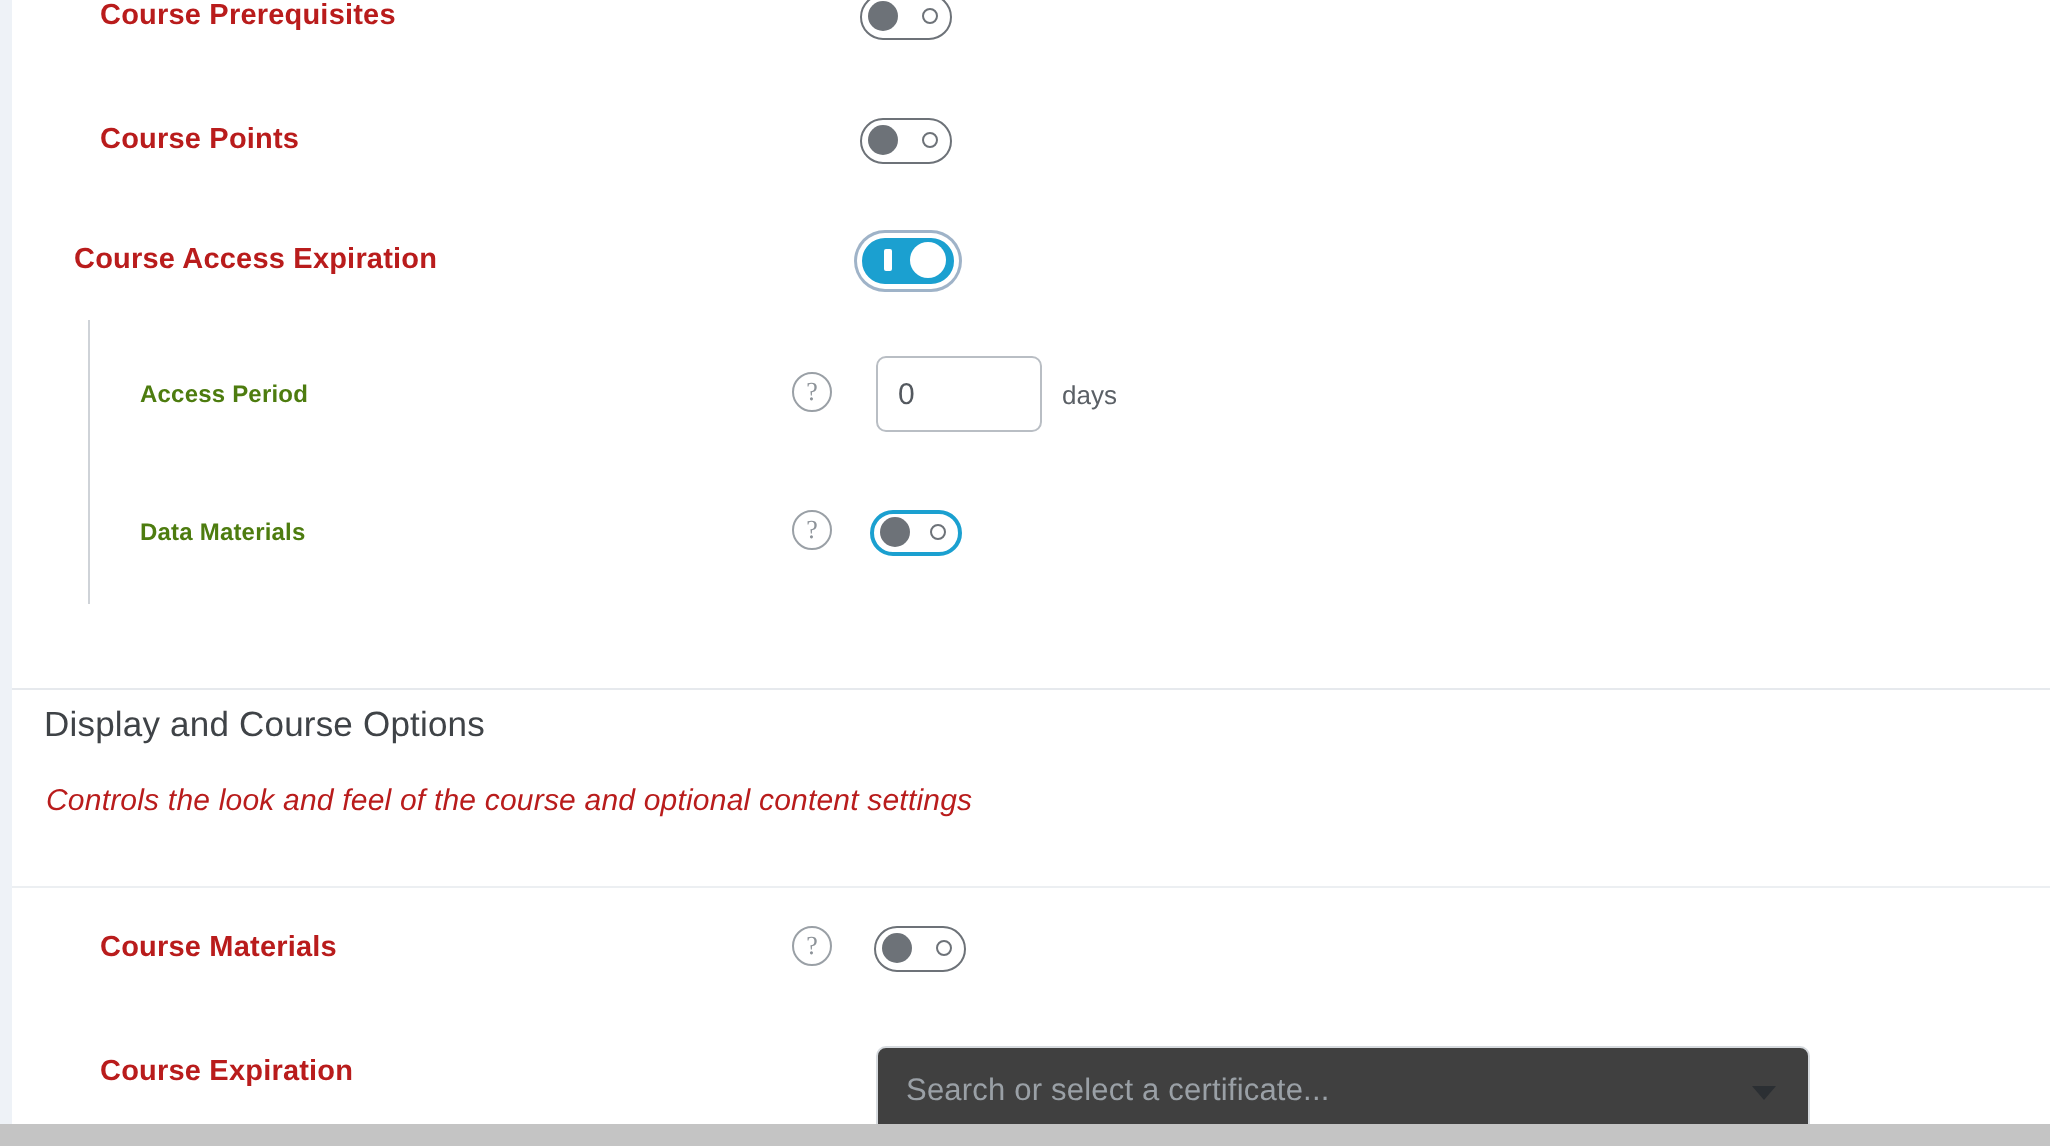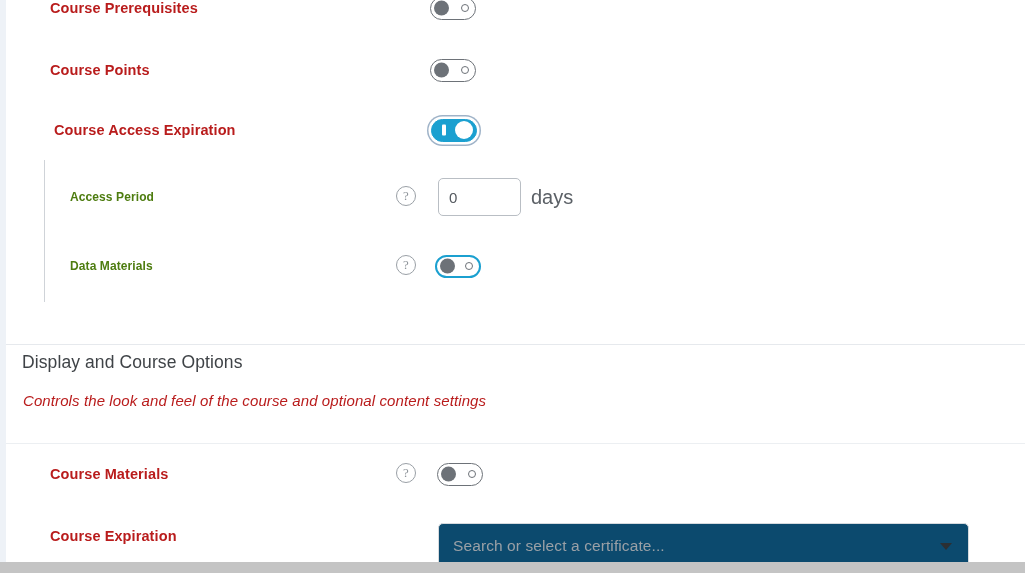--- a/index.html
+++ b/index.html
@@ -148,21 +148,21 @@
     border: 1px solid #b9bec4;
     border-radius: 5px;
     background: #ffffff;
     font-family: "Liberation Sans", sans-serif;
     font-size: 15px;
     color: #54595f;
     padding: 0 10px;
     outline: none;
   }
   .unit-label {
-    font-size: 20px;
+    font-size: 13px;
     color: #5b6066;
     margin-left: 10px;
   }
 
   
   .section-divider {
     position: absolute;
     left: 0;
     top: 344px;
     width: 1019px;
@@ -194,25 +194,25 @@
     width: 1019px;
     height: 1px;
     background: #eceff2;
   }
 
   
   .combo {
     position: absolute;
     left: 432px;
     top: 523px;
-    width: 531px;
+    width: 467px;
     height: 46px;
     border: 1px solid #d6dade;
     border-radius: 5px;
-    background: #0c4a6e;
+    background: #404040;
     display: flex;
     align-items: center;
     padding: 0 14px;
     cursor: pointer;
   }
   .combo-placeholder {
     flex: 1;
     font-size: 15.5px;
     color: #9aa0a6;
     letter-spacing: 0.1px;
@@ -275,21 +275,21 @@
 
     <div class="row" id="row-points">
       <span class="row-label col-label" style="left:44px;">Course Points</span>
       <span class="toggle col-control" id="tg-points">
         <span class="knob-on"></span>
         <span class="knob-off"></span>
       </span>
     </div>
 
     <div class="row" id="row-expiration">
-      <span class="row-label col-label" style="left:48px;text-align:right;">Course Access Expiration</span>
+      <span class="row-label col-label" style="left:31px;text-align:right;">Course Access Expiration</span>
       <span class="toggle on col-control" style="left:425px;">
         <span class="knob-off"></span>
         <span class="knob-on"></span>
       </span>
     </div>
 
     <div class="row" id="row-access">
       <span class="row-label sub col-label" style="left:64px;">Access Period</span>
       <span class="help-icon col-help" style="top:9px;">?</span>
       <span class="col-control" style="left:432px; top:1px; display:flex; align-items:center;">

